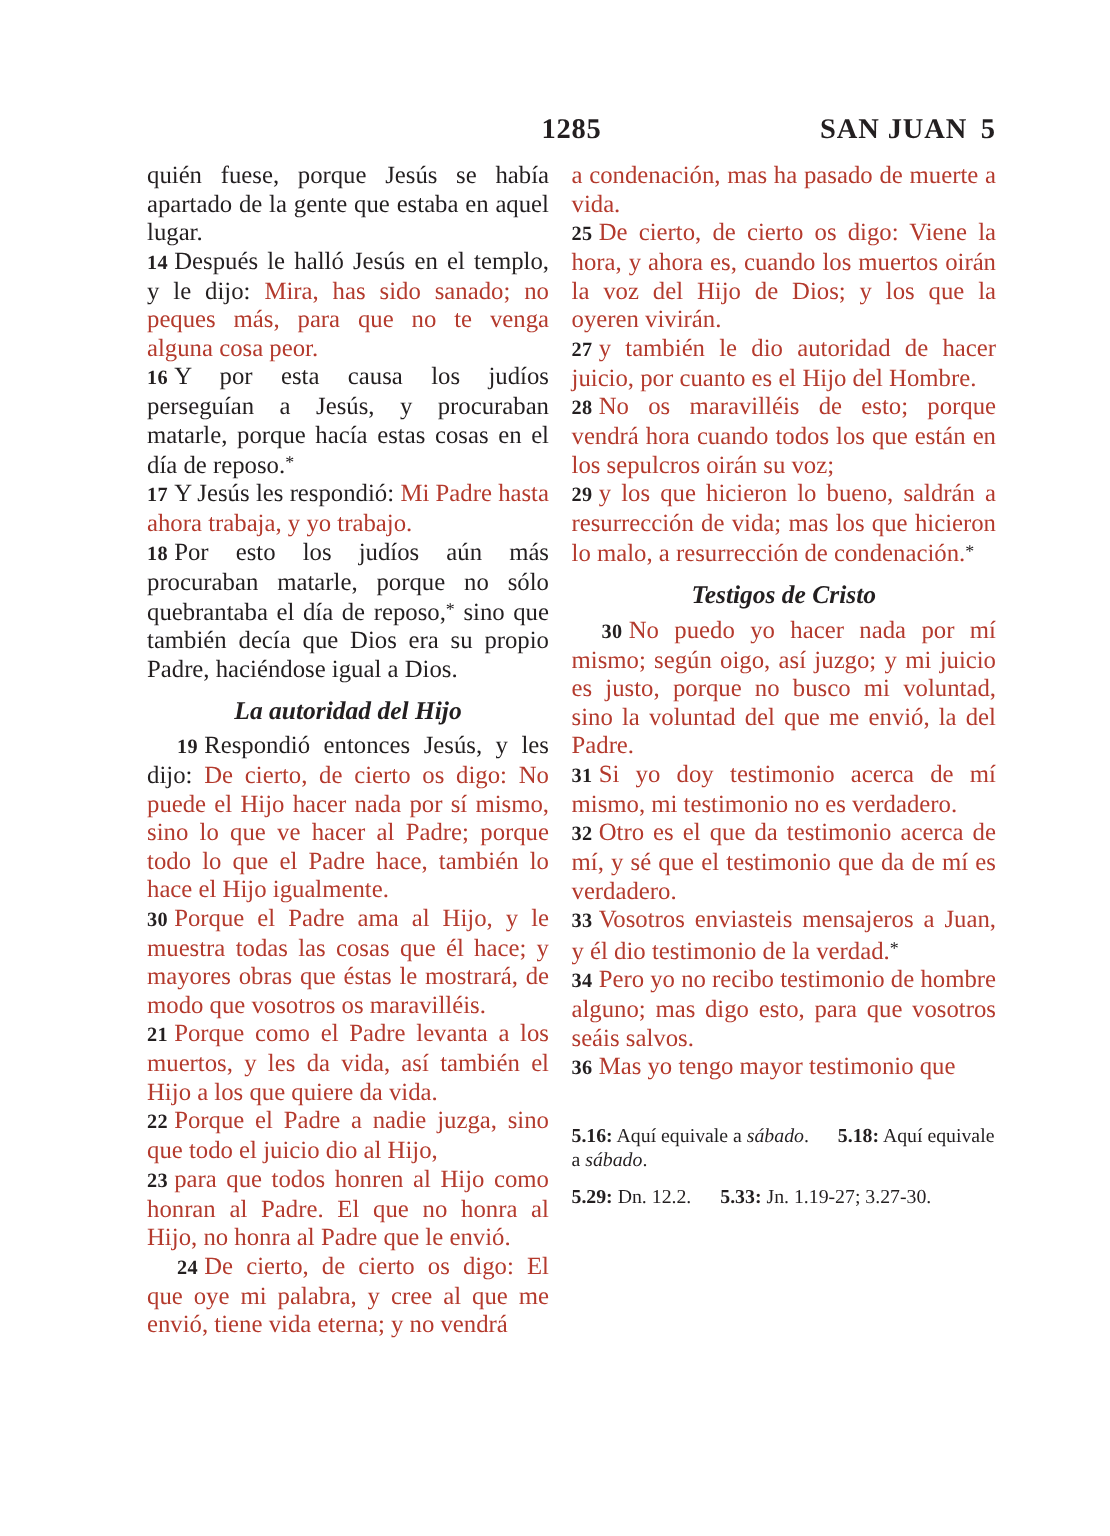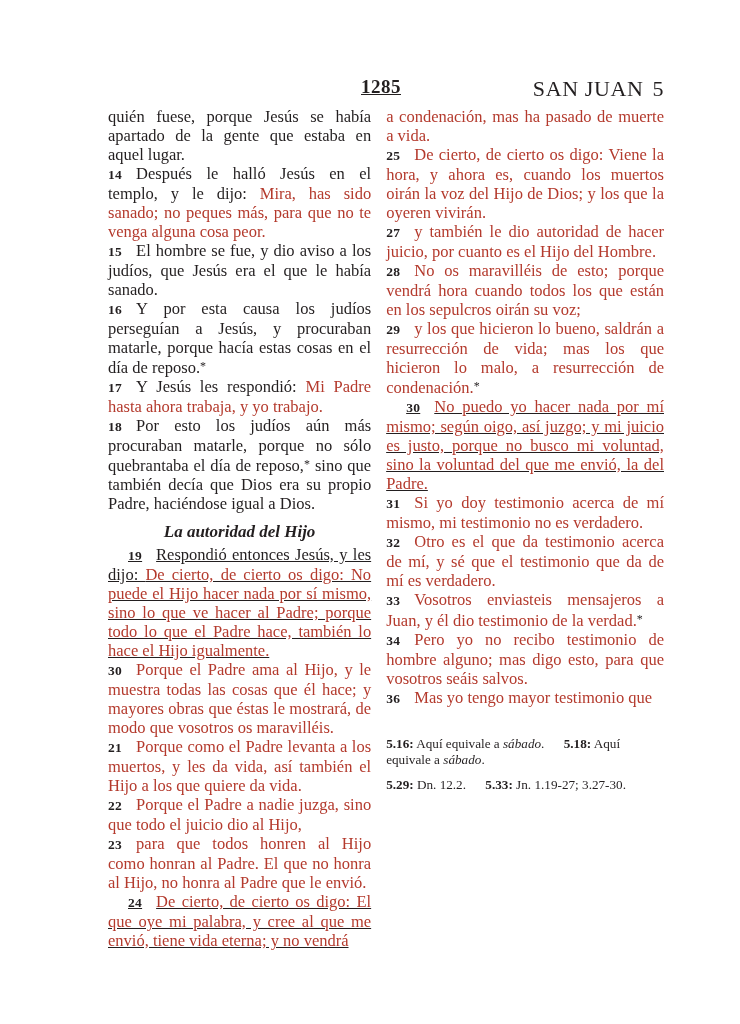--- a/index.html
+++ b/index.html
@@ -7,36 +7,36 @@
   .page {
     position:relative; width:740px; height:1024px; margin:0 auto;
     background:var(--bg); color:var(--ink);
     font-family:"Liberation Serif", serif;
     overflow:hidden;
   }
   .content { position:absolute; left:98px; top:76px; width:566px; }
   .header { position:relative; height:24px; }
   .page-number {
     position:absolute; left:0; right:0; text-align:center;
-    font-weight:bold; font-size:19px; letter-spacing:0.5px;text-decoration:underline;
+    font-weight:bold; font-size:19px; letter-spacing:0.5px;
   }
   .running-head {
     position:absolute; right:0; top:0;
-    font-weight:normal; font-size:22px; letter-spacing:0.6px; white-space:nowrap;
+    font-weight:bold; font-size:19px; letter-spacing:0.6px; white-space:nowrap;
   }
   .running-head .chap { margin-left:9px; }
   .columns { display:flex; gap:15px; margin-top:7px; align-items:flex-start; }
-  .col.left  { width:268px;margin-left:10px; }
+  .col.left  { width:268px; }
   .col.right { width:283px; }
   p.verse {
     margin:0; text-align:justify; text-justify:inter-word;
     font-size:16.5px; line-height:19px; hyphens:auto; -webkit-hyphens:auto;
   }
-  p.verse.indent { text-indent:20px;text-decoration:underline; }
-  .vnum { font-weight:bold; font-size:13.5px; padding-right:14px; letter-spacing:0.3px; }
+  p.verse.indent { text-indent:20px; }
+  .vnum { font-weight:bold; font-size:13.5px; padding-right:4px; letter-spacing:0.3px; }
   .seg-black { color:var(--ink); }
   .seg-red   { color:var(--red); }
   .seg-note  { color:var(--ink); font-size:12px; vertical-align:3px; letter-spacing:0; }
   .section-heading {
     text-align:center; font-weight:bold; font-style:italic;
     font-size:17px; line-height:19px; margin:9px 0 4px 0;
   }
   .footnotes { margin-top:28px; font-size:13.2px; line-height:16px; }
   .footnotes p { margin:0 0 9px 0; text-align:left; }
   .fn-bold { font-weight:bold; }
@@ -52,40 +52,40 @@
       <div class="page-number">1285</div>
       <div class="running-head">
         <span>SAN JUAN</span><span class="chap">5</span>
       </div>
     </div>
     <div class="columns">
       <div class="col left">
         <div>
             <p class="verse"><span class="seg-black">quién fuese, porque Jesús se había apartado de la gente que estaba en aquel lugar.</span></p>
             <p class="verse"><span class="vnum">14</span><span class="seg-black">Después le halló Jesús en el templo, y le dijo: </span><span class="seg-red">Mira, has sido sanado; no peques más, para que no te venga alguna cosa peor.</span></p>
-            <p class="verse"><span class="vnum">15</span><span class="seg-black">El hombre se fue, y dio aviso a los judíos, que Jesús era el que le había sanado.</span></p>
             <p class="verse"><span class="vnum">16</span><span class="seg-black">Y por esta causa los judíos perseguían a Jesús, y procuraban matarle, porque hacía estas cosas en el día de reposo.</span><span class="seg-note">*</span></p>
             <p class="verse"><span class="vnum">17</span><span class="seg-black">Y Jesús les respondió: </span><span class="seg-red">Mi Padre hasta ahora trabaja, y yo trabajo.</span></p>
             <p class="verse"><span class="vnum">18</span><span class="seg-black">Por esto los judíos aún más procuraban matarle, porque no sólo quebrantaba el día de reposo,</span><span class="seg-note">*</span><span class="seg-black"> sino que también decía que Dios era su propio Padre, haciéndose igual a Dios.</span></p>
             <div class="section-heading">La autoridad del Hijo</div>
             <p class="verse indent"><span class="vnum">19</span><span class="seg-black">Respondió entonces Jesús, y les dijo: </span><span class="seg-red">De cierto, de cierto os digo: No puede el Hijo hacer nada por sí mismo, sino lo que ve hacer al Padre; porque todo lo que el Padre hace, también lo hace el Hijo igualmente.</span></p>
             <p class="verse"><span class="vnum">30</span><span class="seg-red">Porque el Padre ama al Hijo, y le muestra todas las cosas que él hace; y mayores obras que éstas le mostrará, de modo que vosotros os maravilléis.</span></p>
             <p class="verse"><span class="vnum">21</span><span class="seg-red">Porque como el Padre levanta a los muertos, y les da vida, así también el Hijo a los que quiere da vida.</span></p>
             <p class="verse"><span class="vnum">22</span><span class="seg-red">Porque el Padre a nadie juzga, sino que todo el juicio dio al Hijo,</span></p>
             <p class="verse"><span class="vnum">23</span><span class="seg-red">para que todos honren al Hijo como honran al Padre. El que no honra al Hijo, no honra al Padre que le envió.</span></p>
             <p class="verse indent"><span class="vnum">24</span><span class="seg-red">De cierto, de cierto os digo: El que oye mi palabra, y cree al que me envió, tiene vida eterna; y no vendrá</span></p>
           </div>
       </div>
       <div class="col right">
         <div>
             <p class="verse"><span class="seg-red">a condenación, mas ha pasado de muerte a vida.</span></p>
             <p class="verse"><span class="vnum">25</span><span class="seg-red">De cierto, de cierto os digo: Viene la hora, y ahora es, cuando los muertos oirán la voz del Hijo de Dios; y los que la oyeren vivirán.</span></p>
             <p class="verse"><span class="vnum">27</span><span class="seg-red">y también le dio autoridad de hacer juicio, por cuanto es el Hijo del Hombre.</span></p>
             <p class="verse"><span class="vnum">28</span><span class="seg-red">No os maravilléis de esto; porque vendrá hora cuando todos los que están en los sepulcros oirán su voz;</span></p>
             <p class="verse"><span class="vnum">29</span><span class="seg-red">y los que hicieron lo bueno, saldrán a resurrección de vida; mas los que hicieron lo malo, a resurrección de condenación.</span><span class="seg-note">*</span></p>
+            <div class="section-heading">Testigos de Cristo</div>
             <p class="verse indent"><span class="vnum">30</span><span class="seg-red">No puedo yo hacer nada por mí mismo; según oigo, así juzgo; y mi juicio es justo, porque no busco mi voluntad, sino la voluntad del que me envió, la del Padre.</span></p>
             <p class="verse"><span class="vnum">31</span><span class="seg-red">Si yo doy testimonio acerca de mí mismo, mi testimonio no es verdadero.</span></p>
             <p class="verse"><span class="vnum">32</span><span class="seg-red">Otro es el que da testimonio acerca de mí, y sé que el testimonio que da de mí es verdadero.</span></p>
             <p class="verse"><span class="vnum">33</span><span class="seg-red">Vosotros enviasteis mensajeros a Juan, y él dio testimonio de la verdad.</span><span class="seg-note">*</span></p>
             <p class="verse"><span class="vnum">34</span><span class="seg-red">Pero yo no recibo testimonio de hombre alguno; mas digo esto, para que vosotros seáis salvos.</span></p>
             <p class="verse"><span class="vnum">36</span><span class="seg-red">Mas yo tengo mayor testimonio que</span></p>
           </div>
         <div class="footnotes">
             <p class="footnote"><span class="fn-bold">5.16:</span><span class="fn-normal"> Aquí equivale a </span><span class="fn-italic">sábado</span><span class="fn-normal">. </span><span class="fn-bold fn-gap">5.18:</span><span class="fn-normal"> Aquí equivale a </span><span class="fn-italic">sábado</span><span class="fn-normal">.</span></p>
             <p class="footnote"><span class="fn-bold">5.29:</span><span class="fn-normal"> Dn. 12.2. </span><span class="fn-bold fn-gap">5.33:</span><span class="fn-normal"> Jn. 1.19-27; 3.27-30.</span></p>

